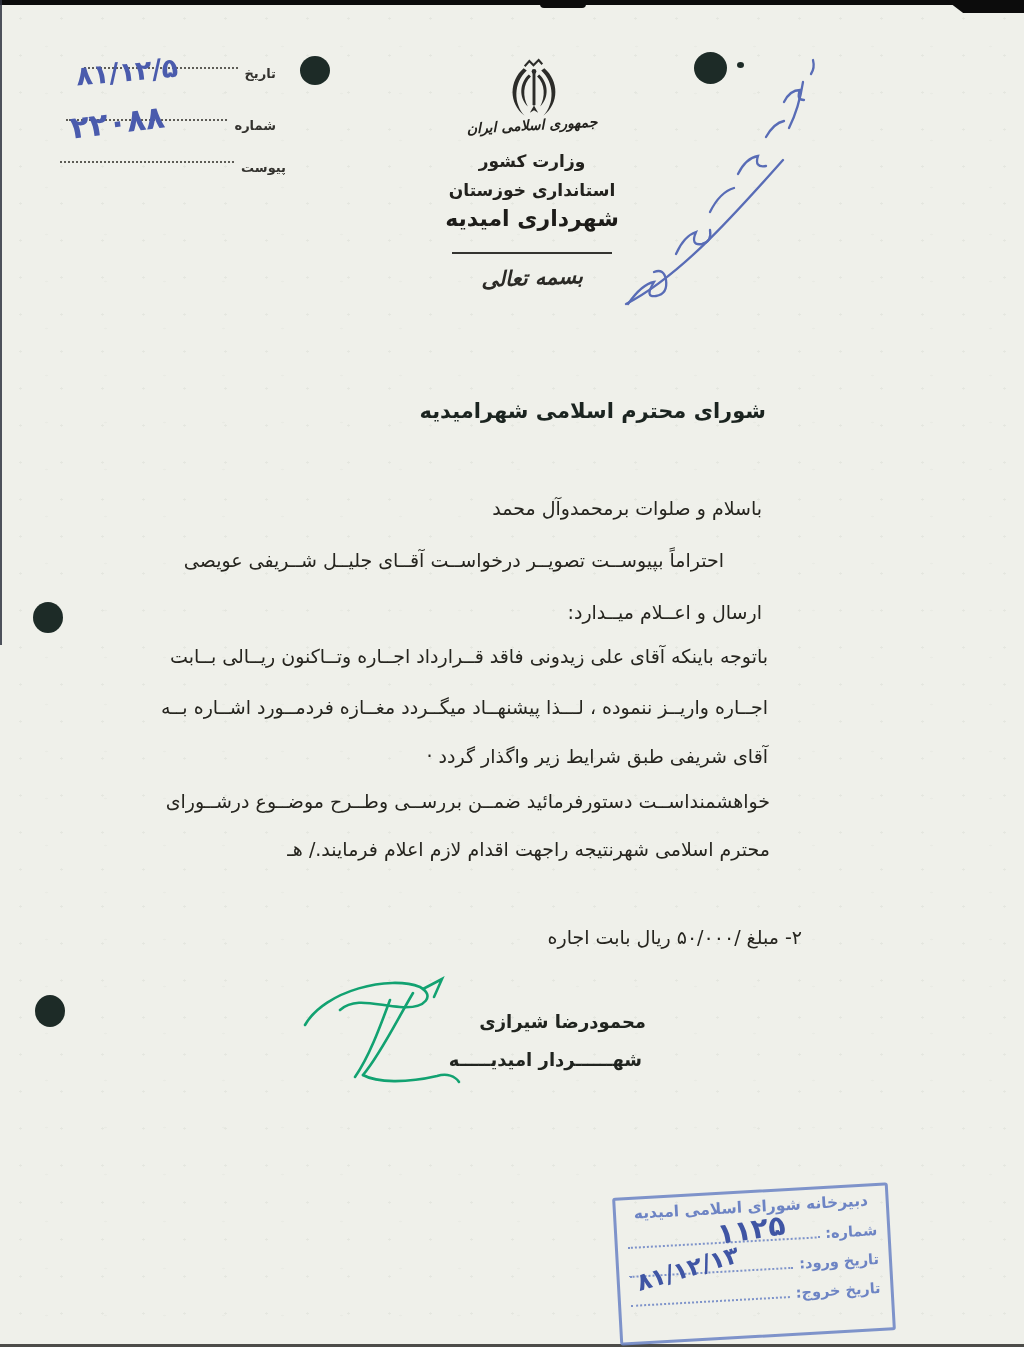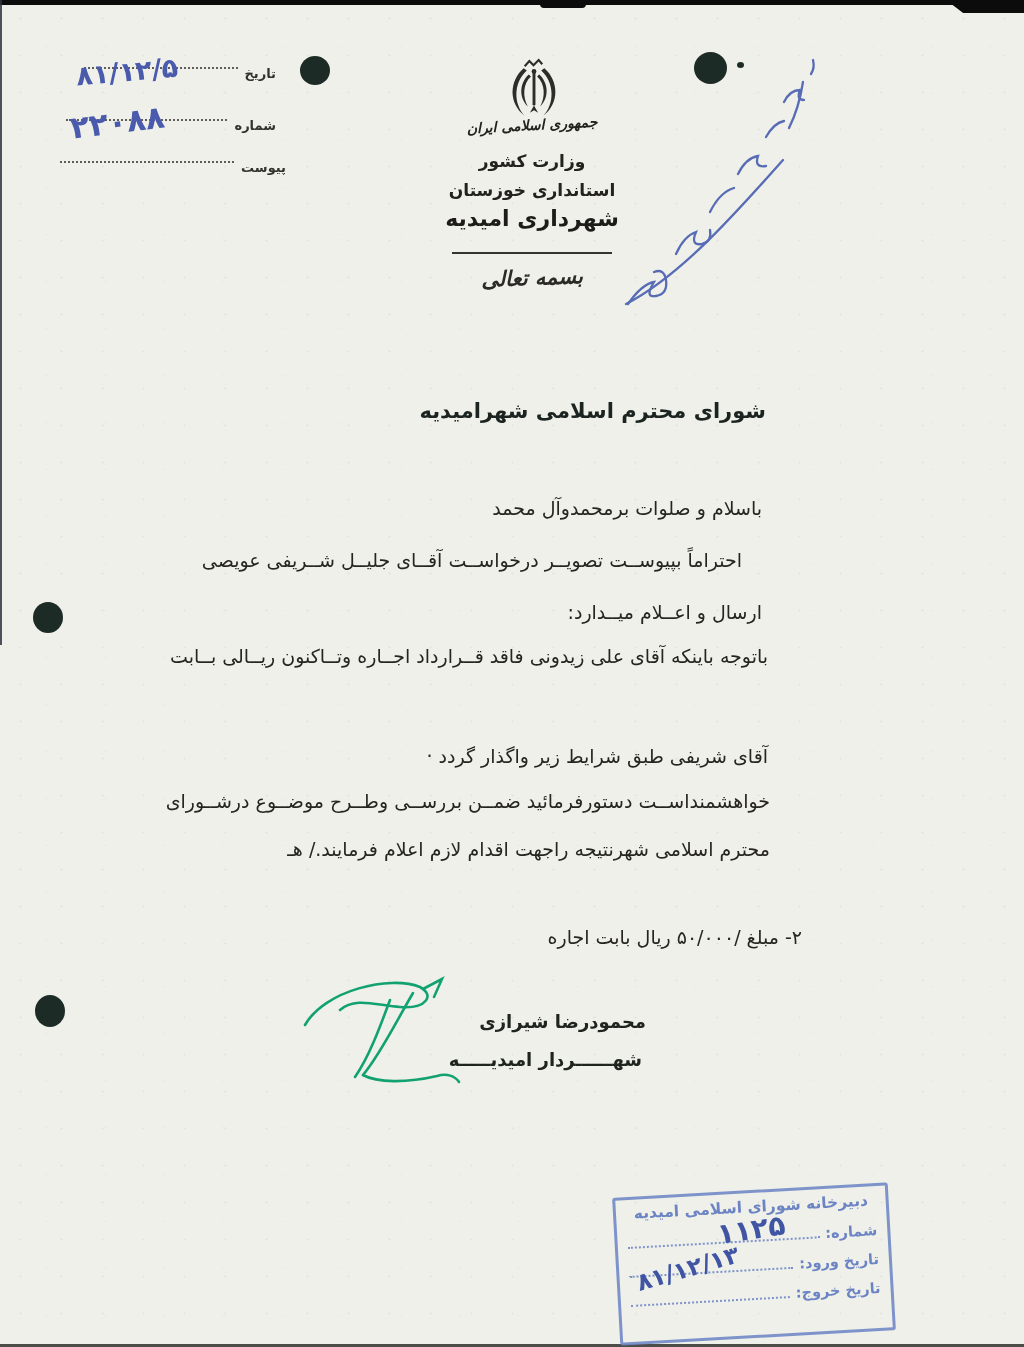--- a/index.html
+++ b/index.html
@@ -127,23 +127,24 @@
         <path d="M186,60 q6,-12 16,-12 q-4,10 4,10"></path>
         <path d="M205,40 q-4,26 -14,46"></path>
         <path d="M215,18 q2,8 -2,14"></path>
       </g>
     </svg>
   </div>
 
   <div class="abs recipient" style="right:258px;top:399px;">شورای محترم اسلامی شهرامیدیه</div>
 
   <div class="abs bline" style="right:262px;top:497px;">باسلام و صلوات برمحمدوآل محمد</div>
-  <div class="abs bline" style="right:282px;top:549px;">احتراماً بپیوســت تصویــر درخواســت آقــای جلیــل شــریفی عویصی</div>
+  <div class="abs bline" style="right:300px;top:549px;">احتراماً بپیوســت تصویــر درخواســت آقــای جلیــل شــریفی عویصی</div>
   <div class="abs bline" style="right:262px;top:601px;">ارسال و اعــلام میــدارد:</div>
   <div class="abs bline" style="right:256px;top:645px;">باتوجه باینکه آقای علی زیدونی فاقد قــرارداد اجــاره وتــاکنون ریــالی بــابت</div>
+  <div class="abs bline" style="right:256px;top:696px;">اجــاره واریــز ننموده ، لـــذا پیشنهــاد میگــردد مغــازه فردمــورد اشــاره بــه</div>
   <div class="abs bline" style="right:256px;top:745px;">آقای شریفی طبق شرایط زیر واگذار گردد ·</div>
   <div class="abs bline" style="right:254px;top:790px;">خواهشمنداســت دستورفرمائید ضمــن بررســی وطــرح موضــوع درشــورای</div>
   <div class="abs bline" style="right:254px;top:838px;">محترم اسلامی شهرنتیجه راجهت اقدام لازم اعلام فرمایند./ هـ</div>
 
   <div class="abs item" style="right:222px;top:926px;">۲- مبلغ /۵۰/۰۰۰ ریال بابت اجاره</div>
 
   <div class="abs" style="left:285px;top:975px;width:180px;height:112px;">
     <svg width="180" height="112" viewBox="0 0 180 112">
       <g fill="none" stroke="#12a271" stroke-width="2.6" stroke-linecap="round">
         <path d="M20,50 C40,15 105,0 135,12 C150,20 142,34 115,32 C90,30 70,22 55,35"></path>

